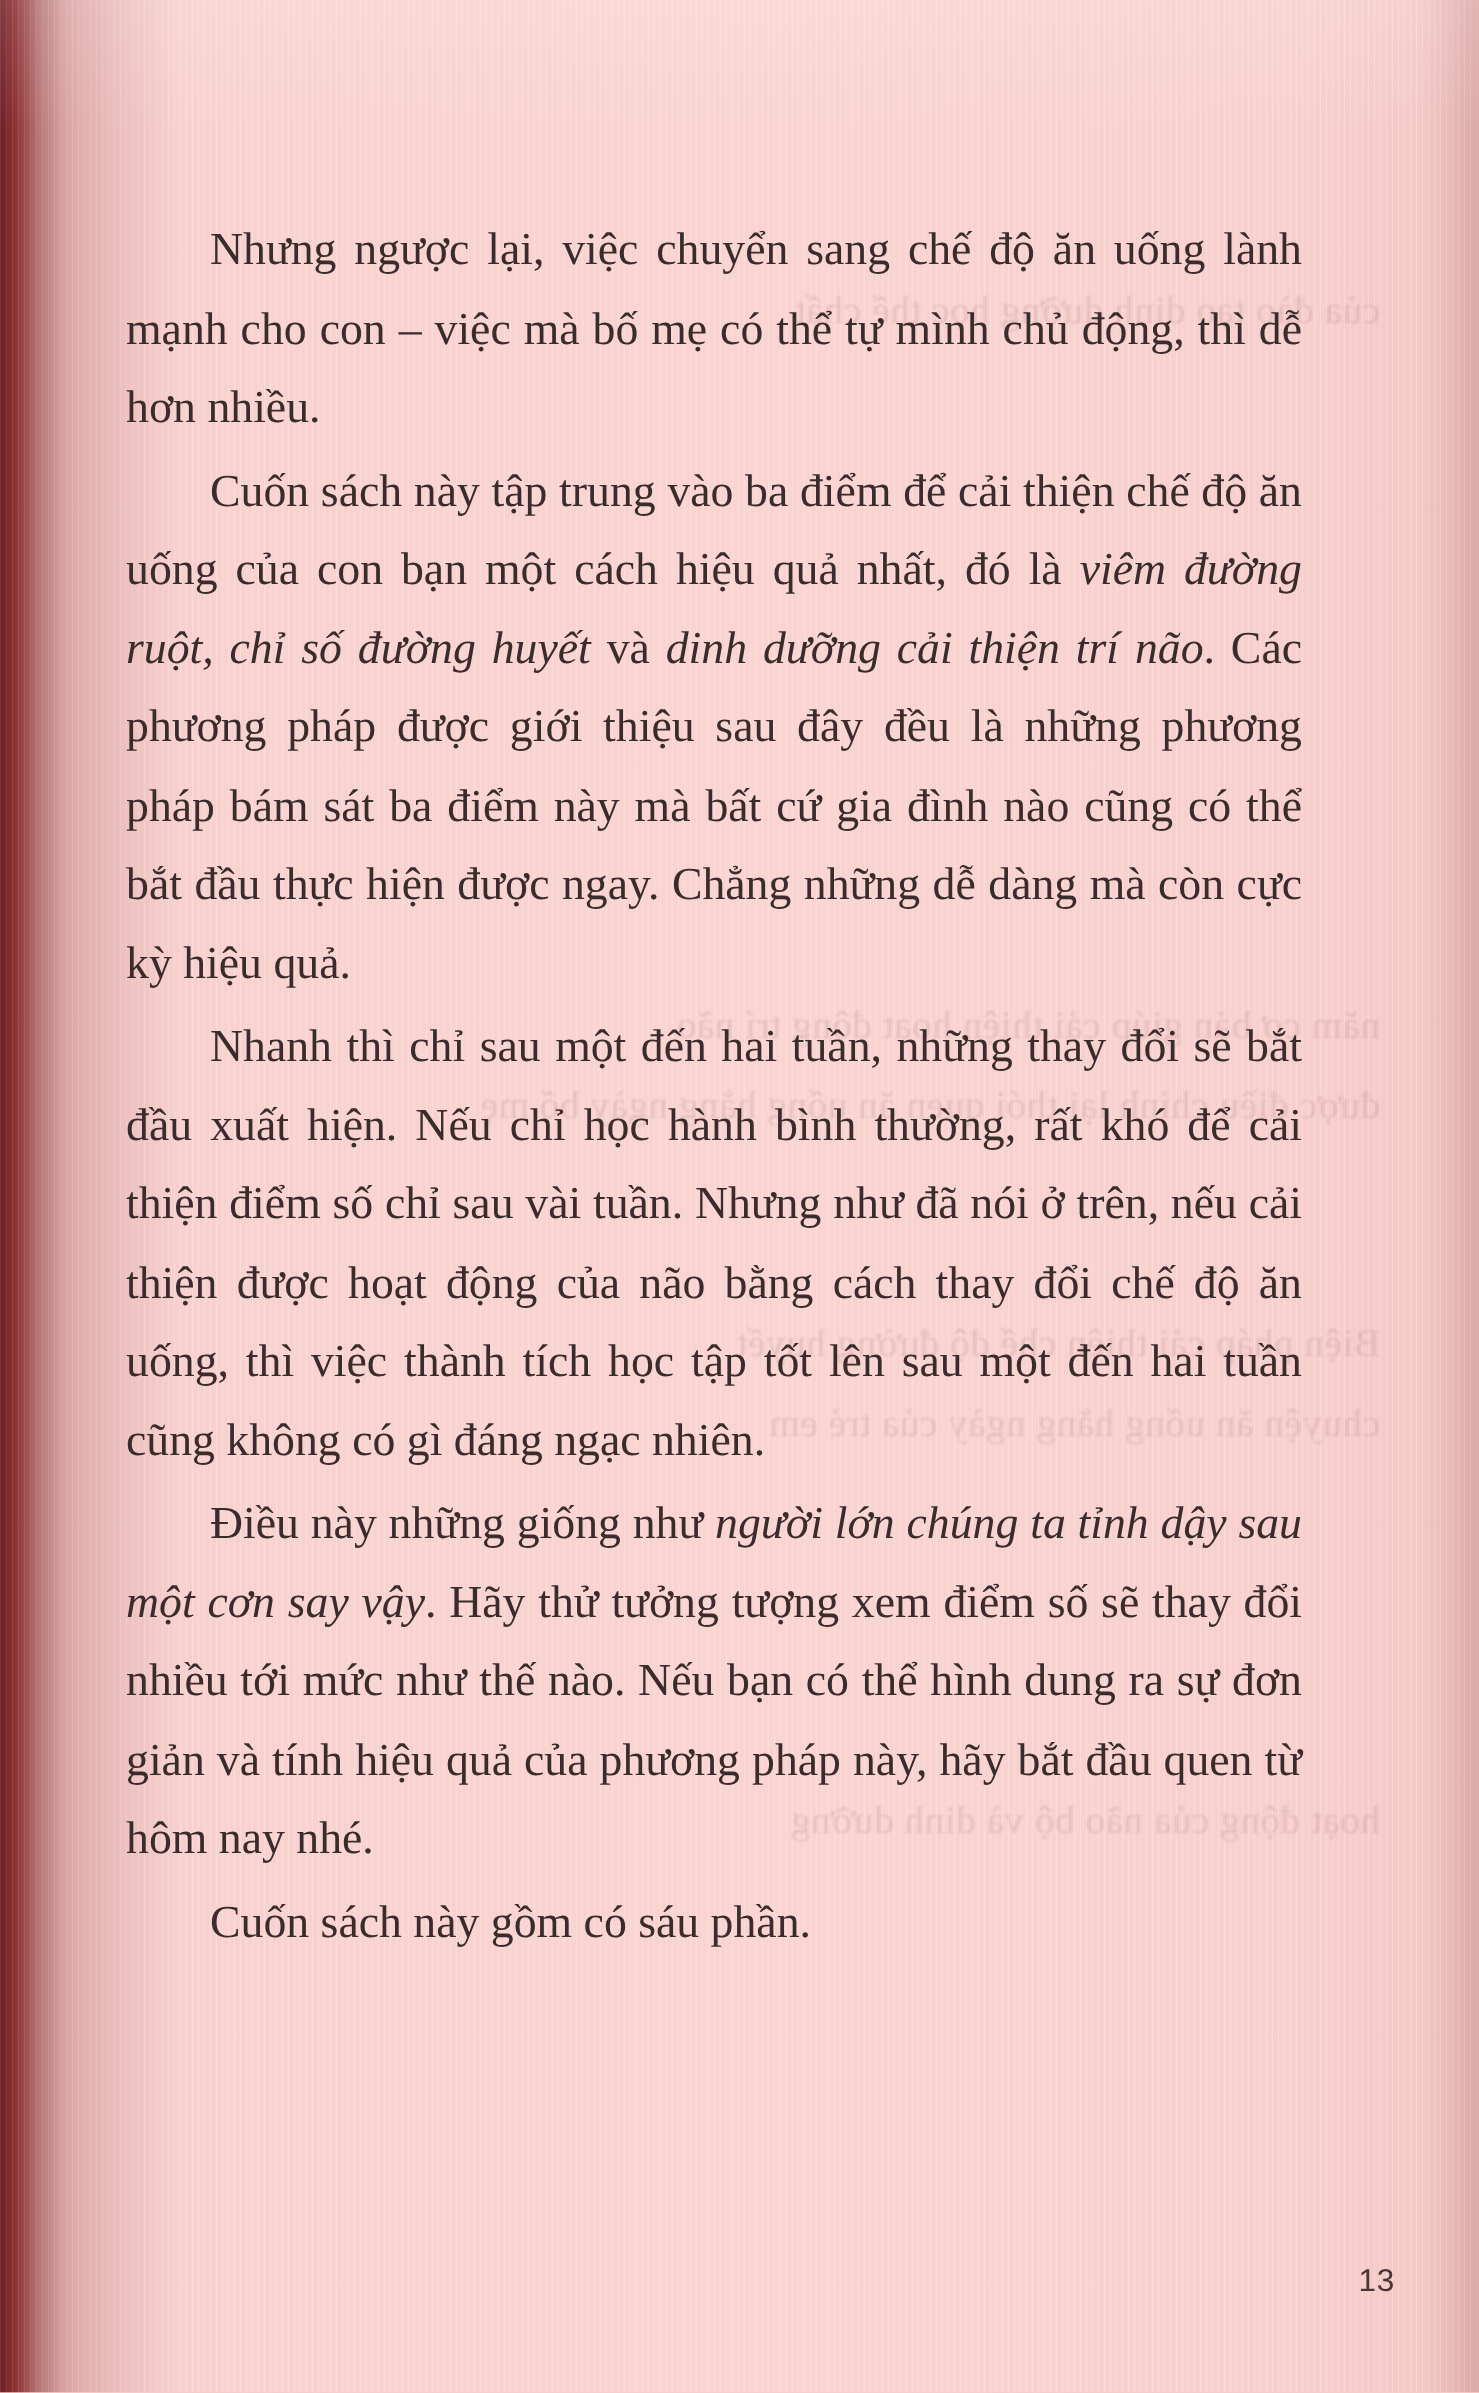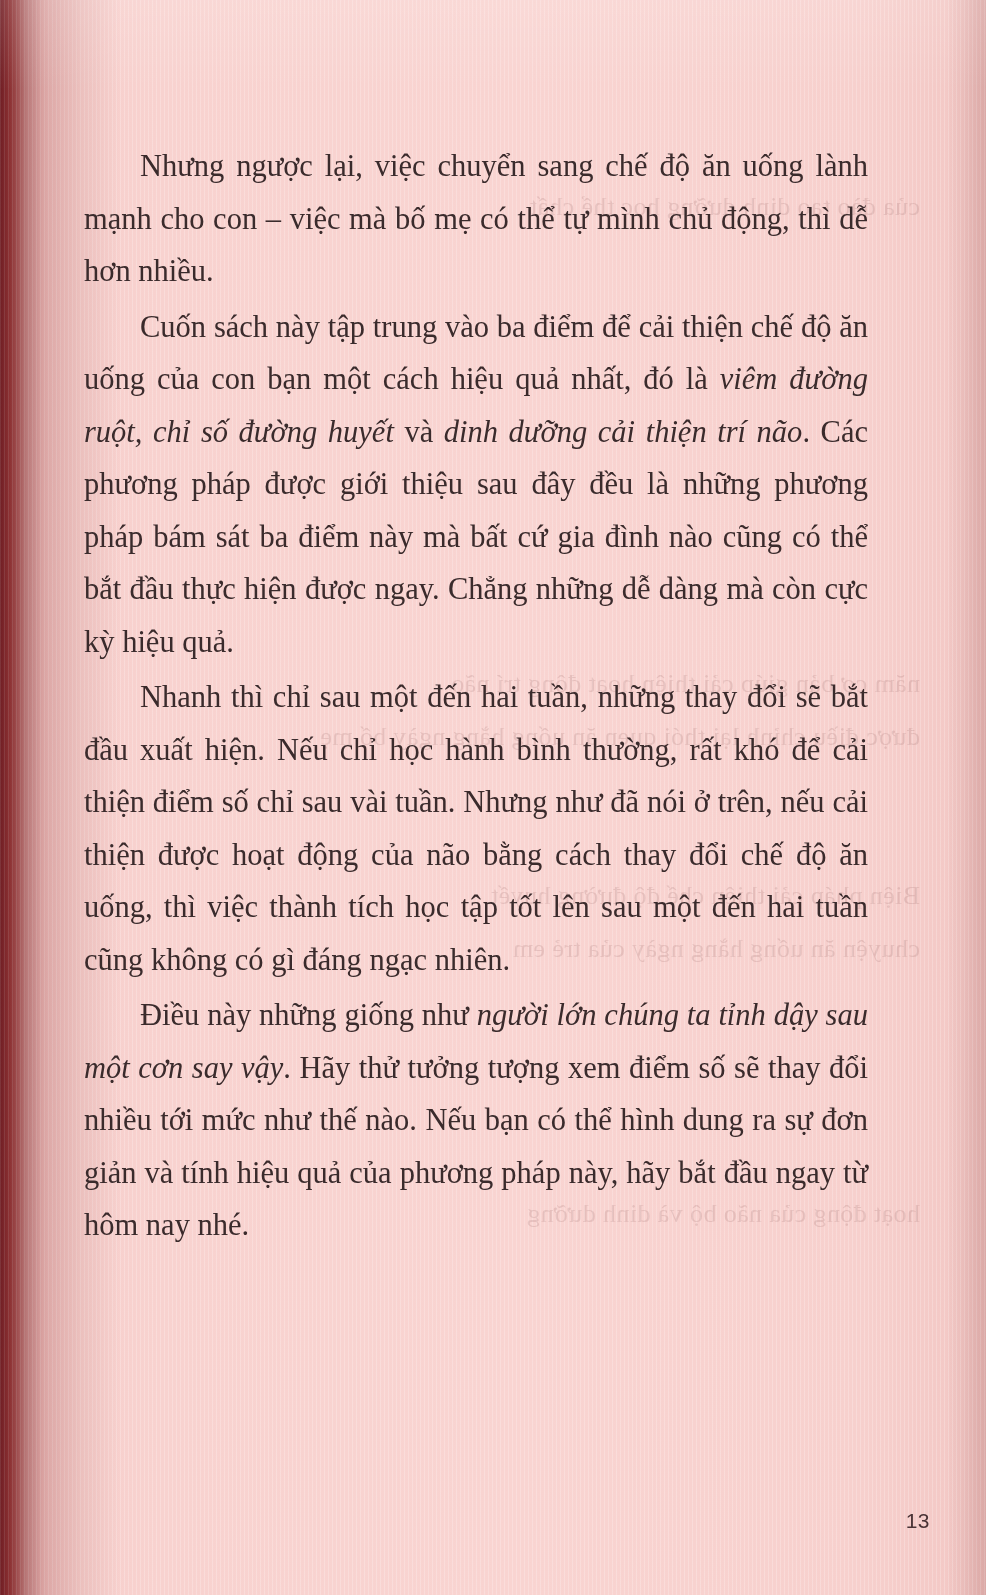--- a/index.html
+++ b/index.html
@@ -134,17 +134,18 @@
 hoạt động của não bộ và dinh dưỡng</div>
 
   <div class="gutter-shadow"></div>
   <div class="outer-shadow"></div>
   <div class="top-fade"></div>
 
   <div class="text-column">
     <p class="para"><span>Nhưng ngược lại, việc chuyển sang chế độ ăn uống lành mạnh cho con – việc mà bố mẹ có thể tự mình chủ động, thì dễ hơn nhiều.</span></p>
     <p class="para"><span>Cuốn sách này tập trung vào ba điểm để cải thiện chế độ ăn uống của con bạn một cách hiệu quả nhất, đó là </span><em>viêm đường ruột, chỉ số đường huyết</em><span> và </span><em>dinh dưỡng cải thiện trí não</em><span>. Các phương pháp được giới thiệu sau đây đều là những phương pháp bám sát ba điểm này mà bất cứ gia đình nào cũng có thể bắt đầu thực hiện được ngay. Chẳng những dễ dàng mà còn cực kỳ hiệu quả.</span></p>
     <p class="para"><span>Nhanh thì chỉ sau một đến hai tuần, những thay đổi sẽ bắt đầu xuất hiện. Nếu chỉ học hành bình thường, rất khó để cải thiện điểm số chỉ sau vài tuần. Nhưng như đã nói ở trên, nếu cải thiện được hoạt động của não bằng cách thay đổi chế độ ăn uống, thì việc thành tích học tập tốt lên sau một đến hai tuần cũng không có gì đáng ngạc nhiên.</span></p>
-    <p class="para"><span>Điều này những giống như </span><em>người lớn chúng ta tỉnh dậy sau một cơn say vậy</em><span>. Hãy thử tưởng tượng xem điểm số sẽ thay đổi nhiều tới mức như thế nào. Nếu bạn có thể hình dung ra sự đơn giản và tính hiệu quả của phương pháp này, hãy bắt đầu ngay từ hôm nay nhé.</span></p>
+    <p class="para"><span>Điều này những giống như </span><em>người lớn chúng ta tỉnh dậy sau một cơn say vậy</em><span>. Hãy thử tưởng tượng xem điểm số sẽ thay đổi nhiều tới mức như thế nào. Nếu bạn có thể hình dung ra sự đơn giản và tính hiệu quả của phương pháp này, hãy bắt đầu quen từ hôm nay nhé.</span></p>
+    <p class="para tight"><span>Cuốn sách này gồm có sáu phần.</span></p>
   </div>
 
   <div class="folio">13</div>
 </div>
 
 </body></html>

